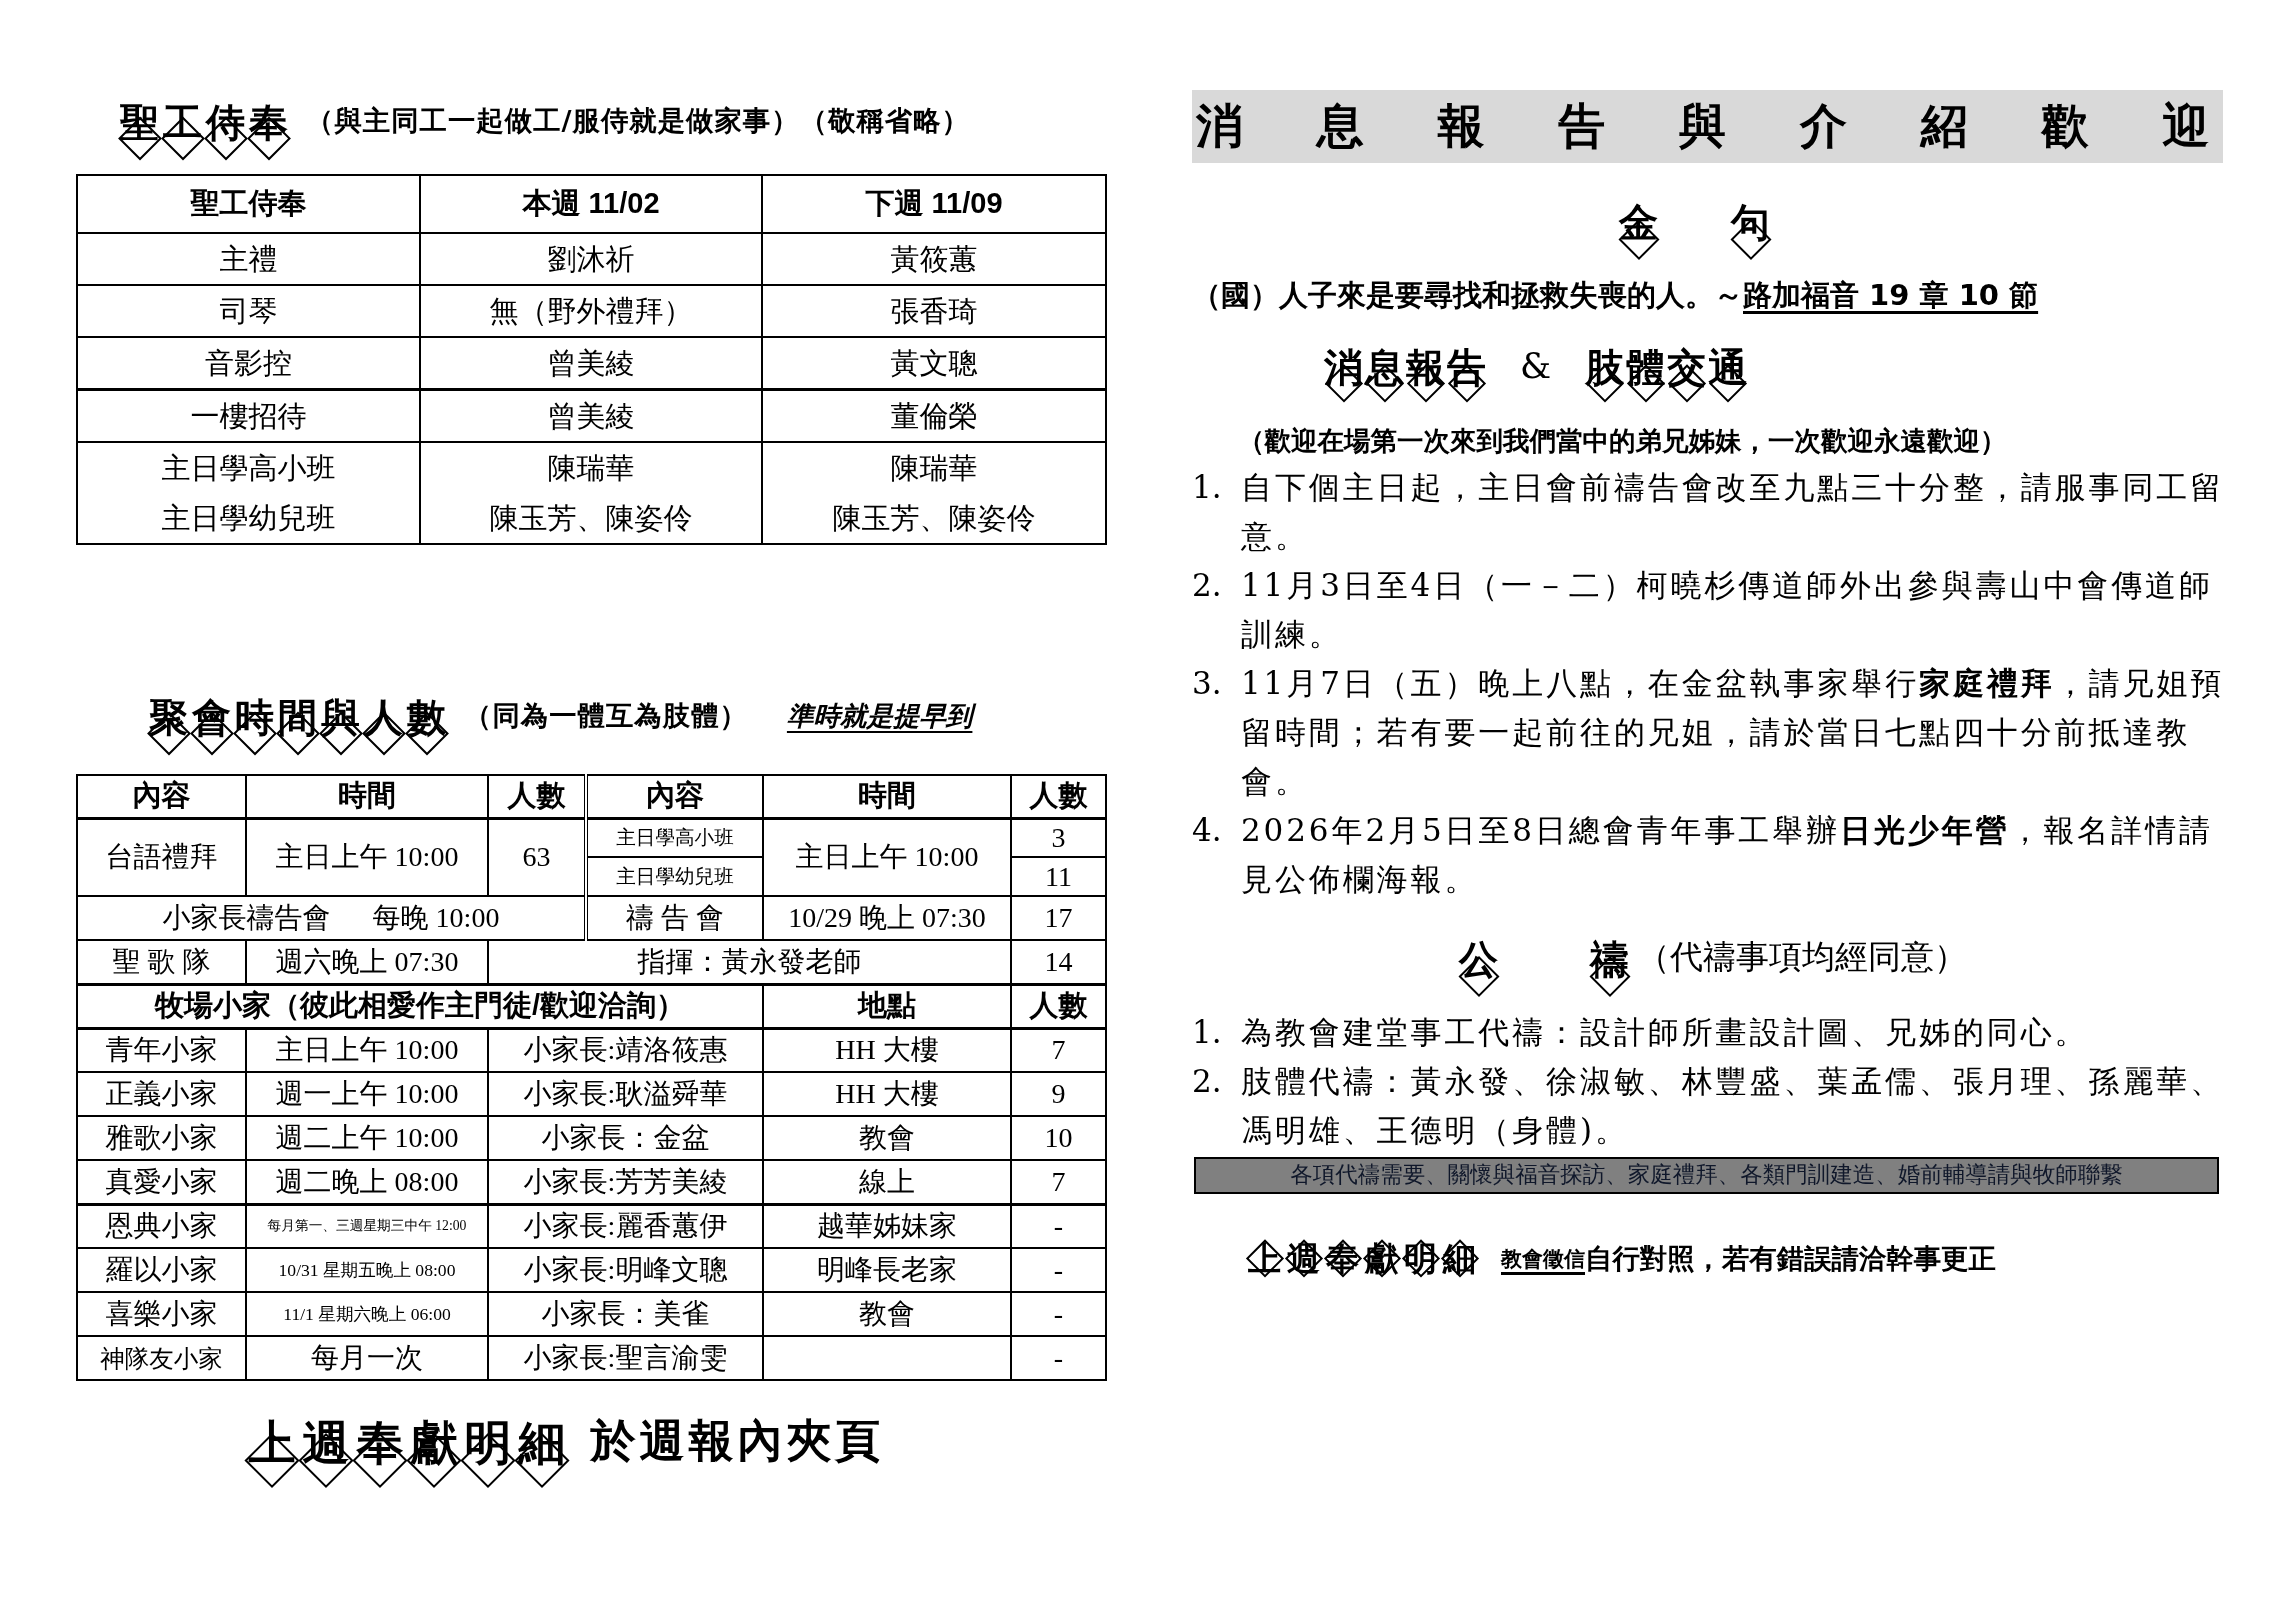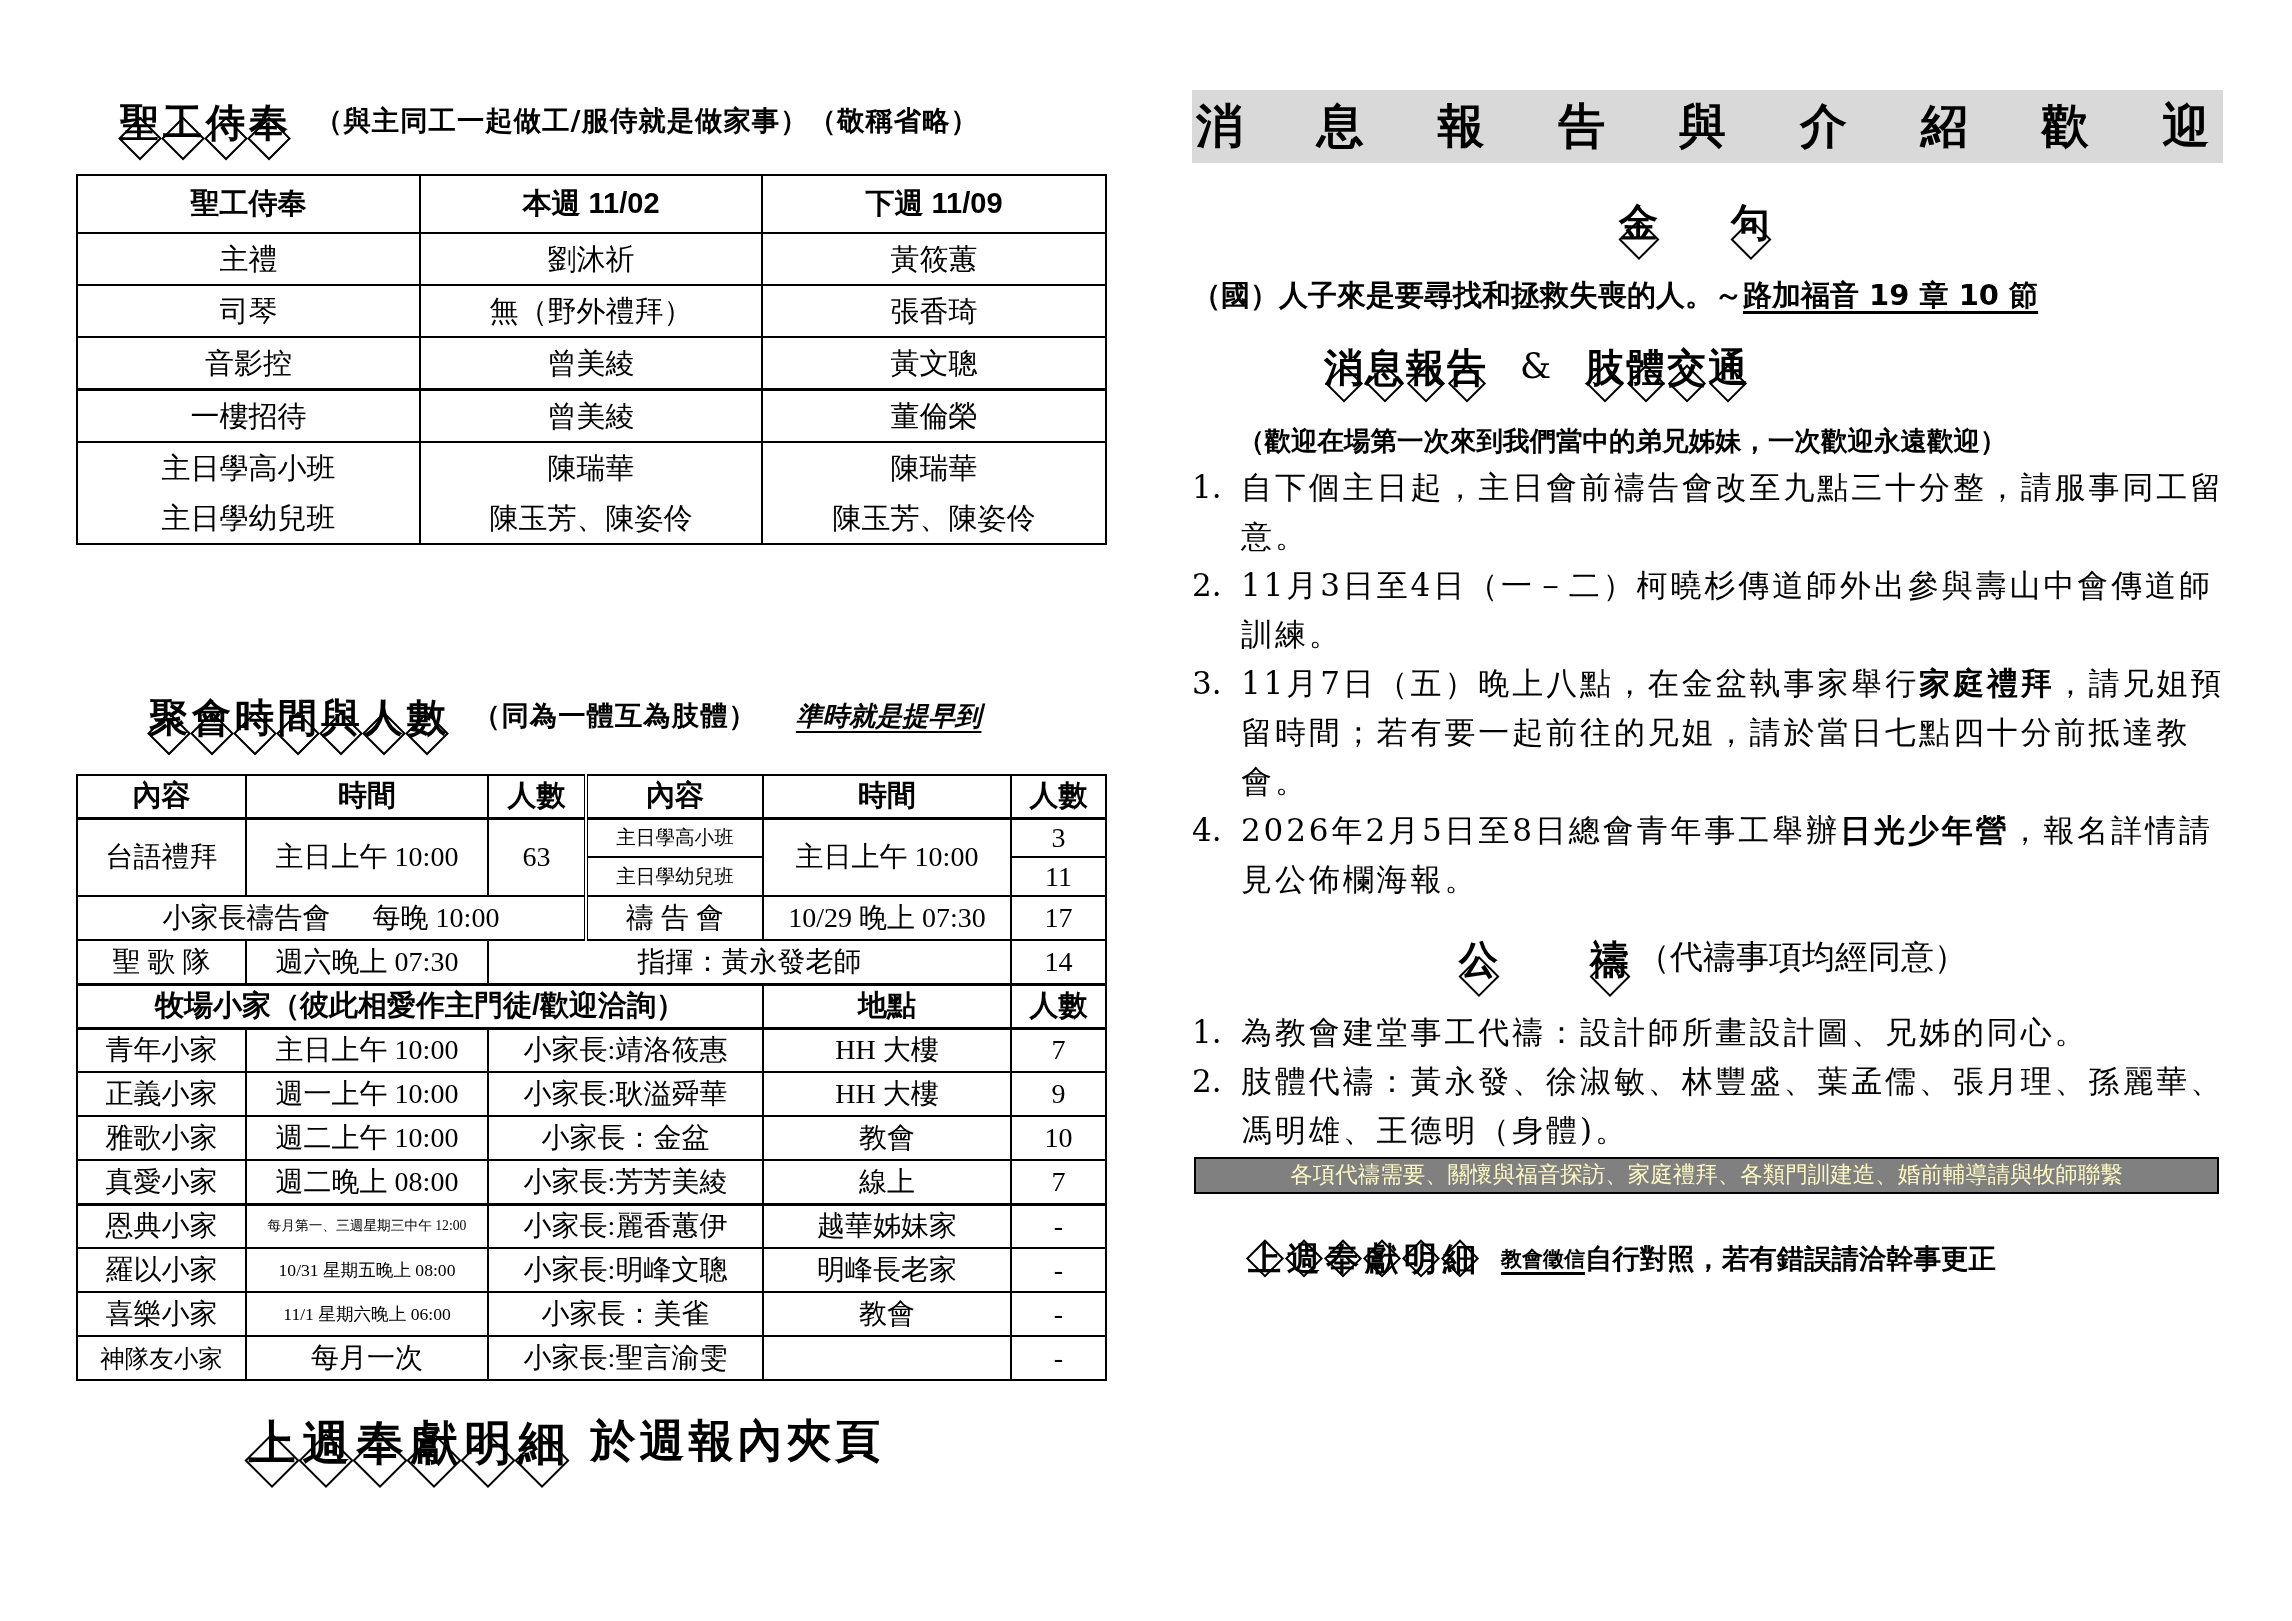--- a/index.html
+++ b/index.html
@@ -13,21 +13,21 @@
   .dia-char .dia {
     position: absolute; left: 50%; z-index: 1;
     border: 2px solid #000; background: transparent;
     transform: translateX(-50%) rotate(45deg);
   }
 
   
   #h-service { position: absolute; left: 118px; top: 96px; display: flex; align-items: center; }
   #h-service .dia-char { font-size: 39px; width: 43px; height: 49px; }
   #h-service .dia-char .dia { width: 31px; height: 31px; top: 27.4px; }
-  .h-sub { font-family: "DejaVu Sans", sans-serif; font-weight: bold; font-size: 27.4px; margin-left: 25px; letter-spacing: 1px; }
+  .h-sub { font-family: "DejaVu Sans", sans-serif; font-weight: bold; font-size: 27.4px; margin-left: 16px; letter-spacing: 1px; }
 
   table { border-collapse: collapse; position: absolute; table-layout: fixed; }
   td, th { border: 2px solid #000; text-align: center; vertical-align: middle; padding: 0; }
 
   #t-service { left: 76px; top: 174px; width: 1029px; font-size: 29px; }
   #t-service th { font-family: "Liberation Sans", sans-serif; font-weight: bold; height: 58px; }
   #t-service td.role { font-family: "Liberation Sans", sans-serif; font-weight: normal; }
   #t-service td { font-family: "DejaVu Serif", serif; font-weight: normal; height: 50px; line-height: 50px; }
   #t-service tr.thick td { border-top: 3.9px solid #000; }
   #t-service { border: 2.9px solid #000; }
@@ -77,21 +77,21 @@
   #news-list { top: 463px; }
 
   #h-prayer { position: absolute; left: 1457px; top: 933px; display: flex; align-items: center; }
   #h-prayer .dia-char { font-size: 39px; width: 43px; height: 49px; }
   #h-prayer .dia-char .dia { width: 29px; height: 29px; top: 29px; }
   #h-prayer .gap { width: 88px; }
   #h-prayer .sub { font-family: "DejaVu Serif", serif; font-size: 33px; margin-left: 5.9px; }
 
   #prayer-list { top: 1008px; }
 
-  #note-bar { position: absolute; left: 1194px; top: 1157px; width: 1025px; height: 37px; background: #808080; border: 2.9px solid #000; color: #fef9c3; font-family: "DejaVu Serif", serif; font-size: 22.5px; line-height: 31px; text-align: center; white-space: nowrap; overflow: hidden; letter-spacing: 0; }
+  #note-bar { position: absolute; left: 1194px; top: 1157px; width: 1025px; height: 37px; background: #808080; border: 2.9px solid #000; color: #0f172a; font-family: "DejaVu Serif", serif; font-size: 22.5px; line-height: 31px; text-align: center; white-space: nowrap; overflow: hidden; letter-spacing: 0; }
 
   #h-offer2 { position: absolute; left: 1245px; top: 1237px; display: flex; align-items: center; }
   #h-offer2 .dia-char { font-size: 33px; width: 39px; height: 43px; }
   #h-offer2 .dia-char .dia { width: 27.4px; height: 27.4px; top: 7.8px; }
   #h-offer2 .link { font-family: "DejaVu Sans", sans-serif; font-weight: bold; font-size: 21px; text-decoration: underline; text-underline-offset: 5.9px; text-decoration-thickness: 2.9px; margin-left: 22px; }
   #h-offer2 .rest { font-family: "DejaVu Sans", sans-serif; font-weight: bold; font-size: 27.4px; }
 </style>
 </head>
 <body>
 

